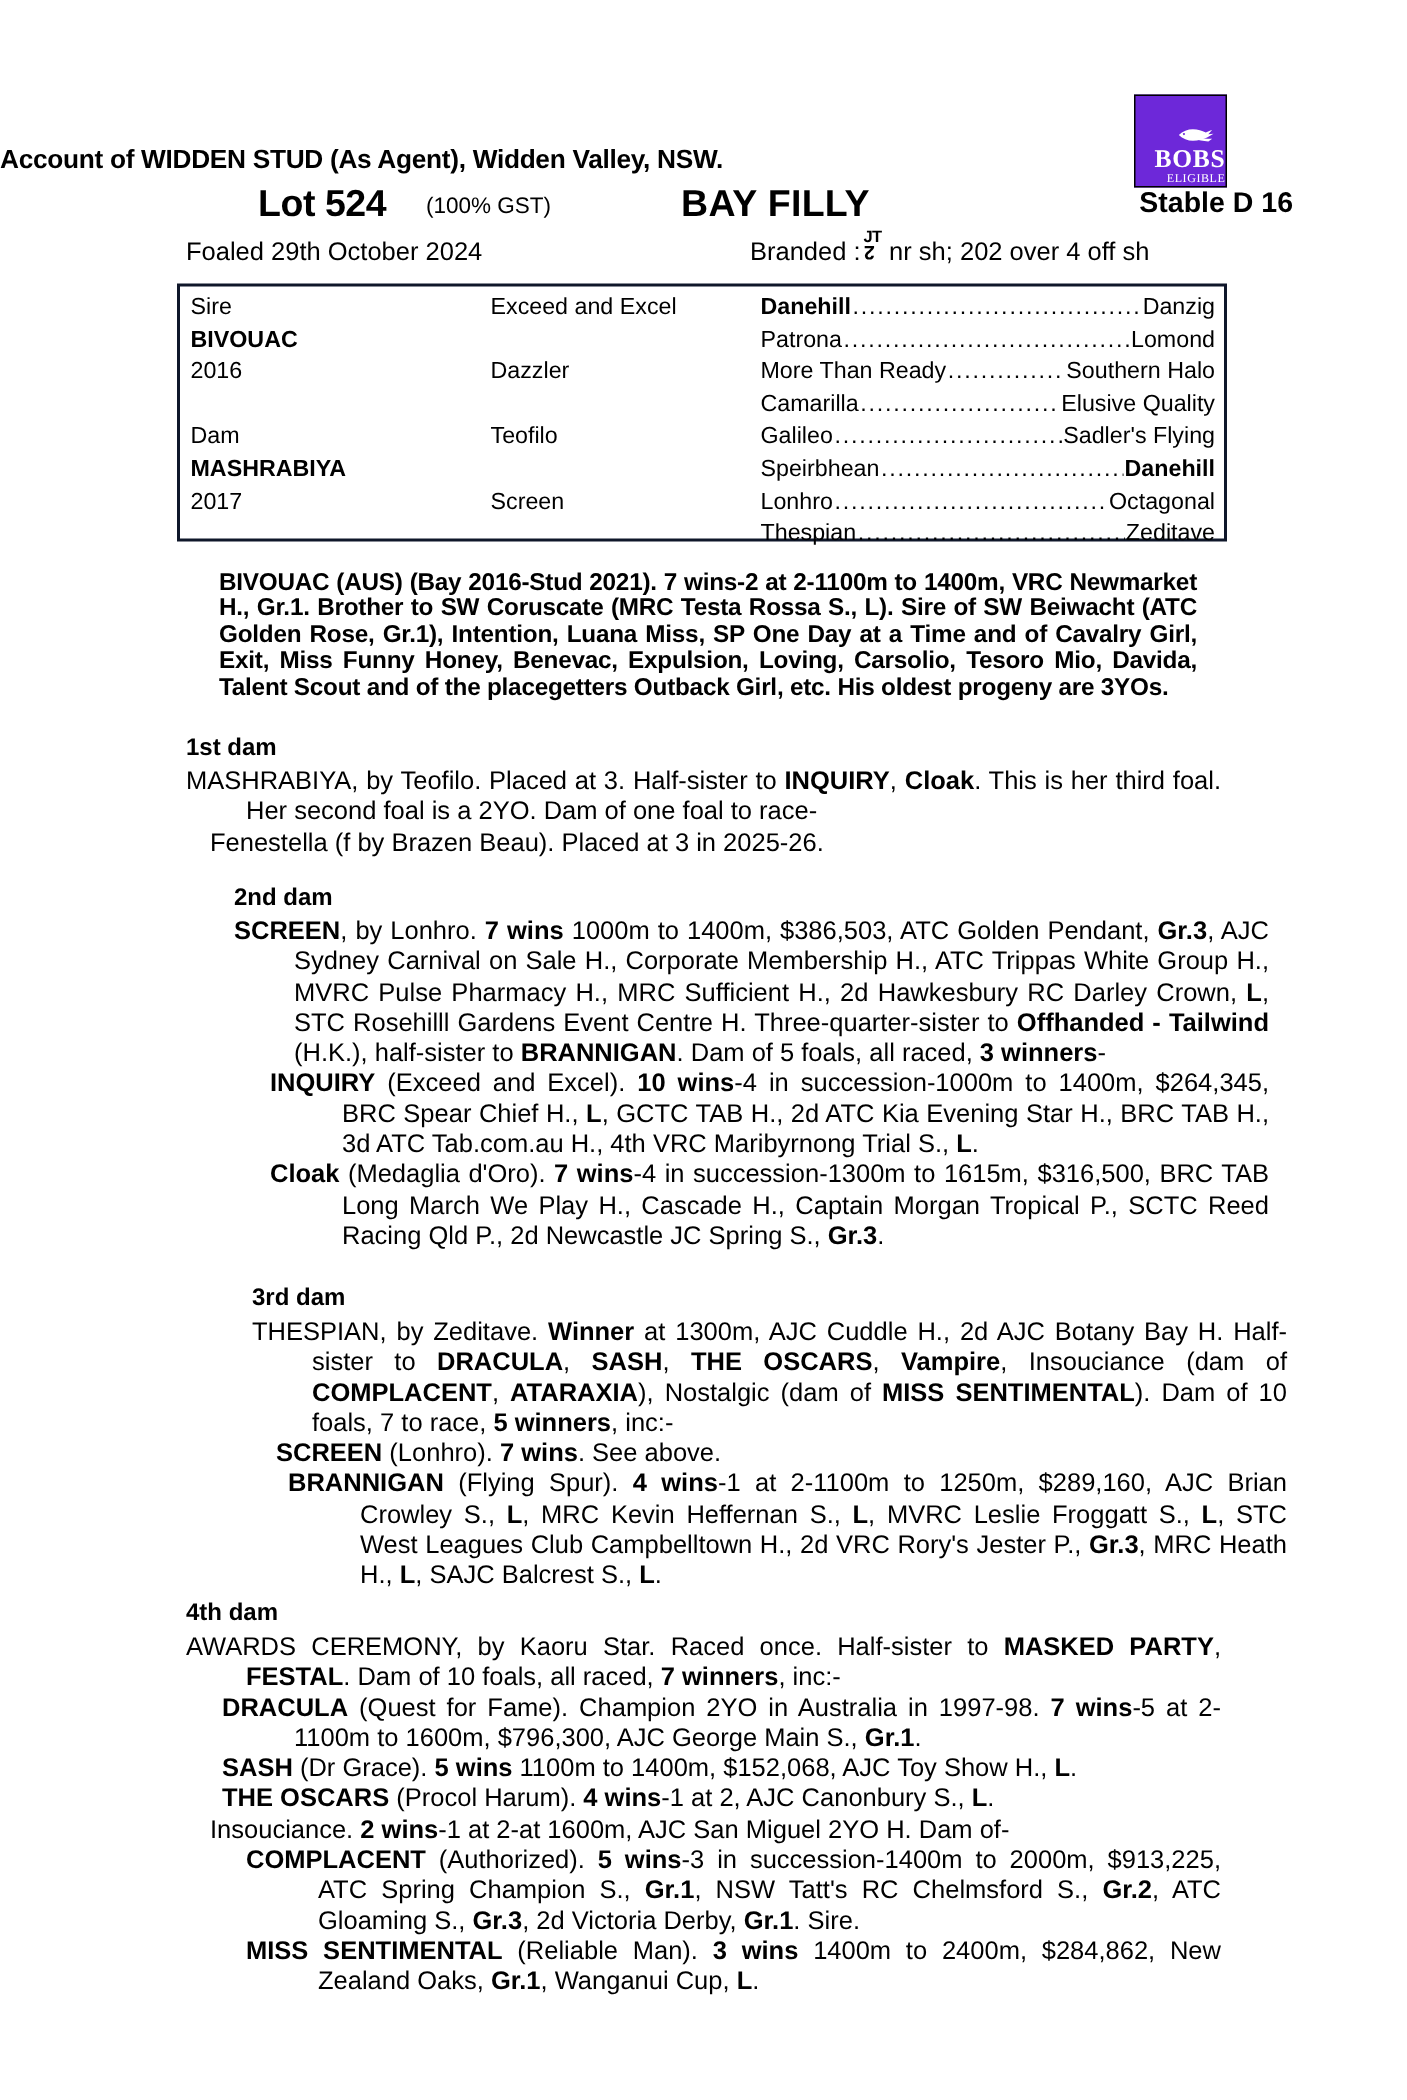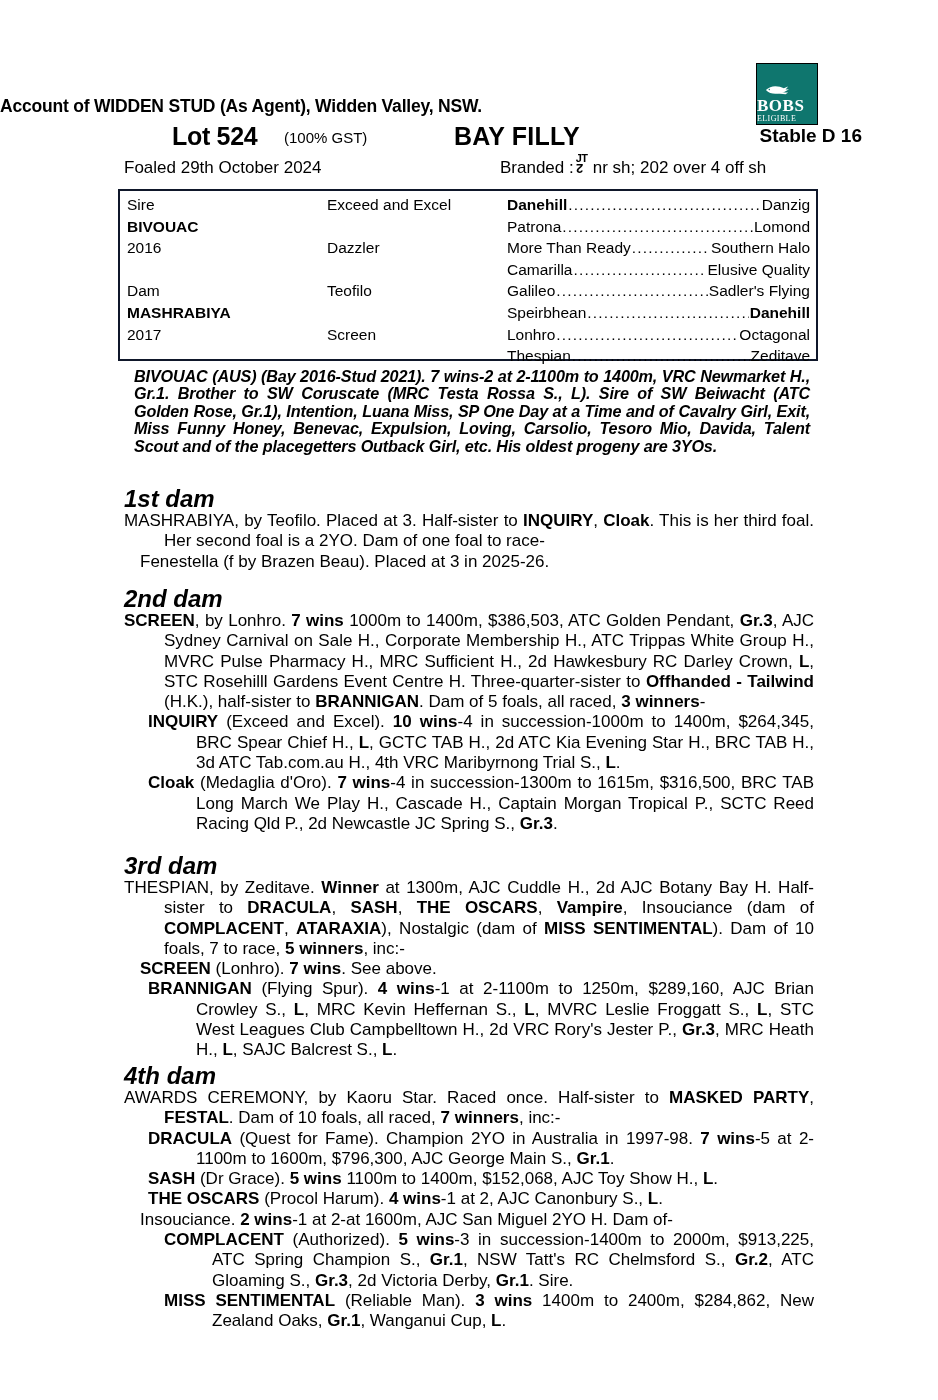--- a/index.html
+++ b/index.html
@@ -22,25 +22,25 @@
     padding: 0;
   }
 
   
   .bobs-logo {
     position: absolute;
     top: 63px;
     left: 756px;
     width: 62px;
     height: 62px;
-    background: #0f766e;
+    background: #6d28d9;
     border: 1px solid #000;
     display: flex;
     flex-direction: column;
-    align-items: flex-start;
+    align-items: flex-end;
     justify-content: flex-start;
     padding-top: 20px;
     box-sizing: border-box;
   }
   .bobs-logo .horse {
     width: 40px;
     height: 20px;
     display: block;
   }
   .bobs-logo .bobs-word {
@@ -221,51 +221,50 @@
     position: absolute;
     top: 368px;
     left: 134px;
     width: 676px;
     font-size: 16.2px;
     font-weight: bold;
     line-height: 17.4px;
     text-align: justify;
     letter-spacing: -0.15px;
   }
-  .sire-desc p { margin: 0; font-style: italic; }
+  .sire-desc p { margin: 12px; }
 
   
   .section {
     position: absolute;
     left: 124px;
     width: 690px;
     font-size: 17px;
     line-height: 20.3px;
   }
   .sec-head {
     font-weight: bold;
-    font-size: 24px;
+    font-size: 16px;
     line-height: 22px;
     margin-bottom: 1px;
-    font-style: italic;
   }
   .para {
     text-align: justify;
     text-indent: 0;
     margin: 0;
   }
   .ind0h { padding-left: 40px; text-indent: -40px; }
   .ind1h { padding-left: 56px; text-indent: -40px; }
   .ind2h { padding-left: 72px; text-indent: -48px; }
   .ind3h { padding-left: 88px; text-indent: -48px; }
   .nojust { text-align: left; }
 
   #s1 { top: 488px; }
-  #s2 { top: 588px; }
-  #s3 { top: 855px; }
+  #s2 { top: 588px; margin-left: 32px; }
+  #s3 { top: 855px; margin-left: 44px; }
   #s4 { top: 1065px; }
 </style>
 </head>
 <body>
 
 <div class="page">
 
   <div class="bobs-logo">
     <svg class="horse" viewBox="0 0 60 28">
       <path fill="#ffffff" d="M4 14 C10 8, 18 5, 26 5 C34 5, 40 7, 46 10 L56 6 L50 13 L58 12 L48 18 C42 21, 34 23, 26 23 C18 23, 10 20, 4 14 Z M12 11 a1.6 1.6 0 1 0 0.1 0 Z"></path>

